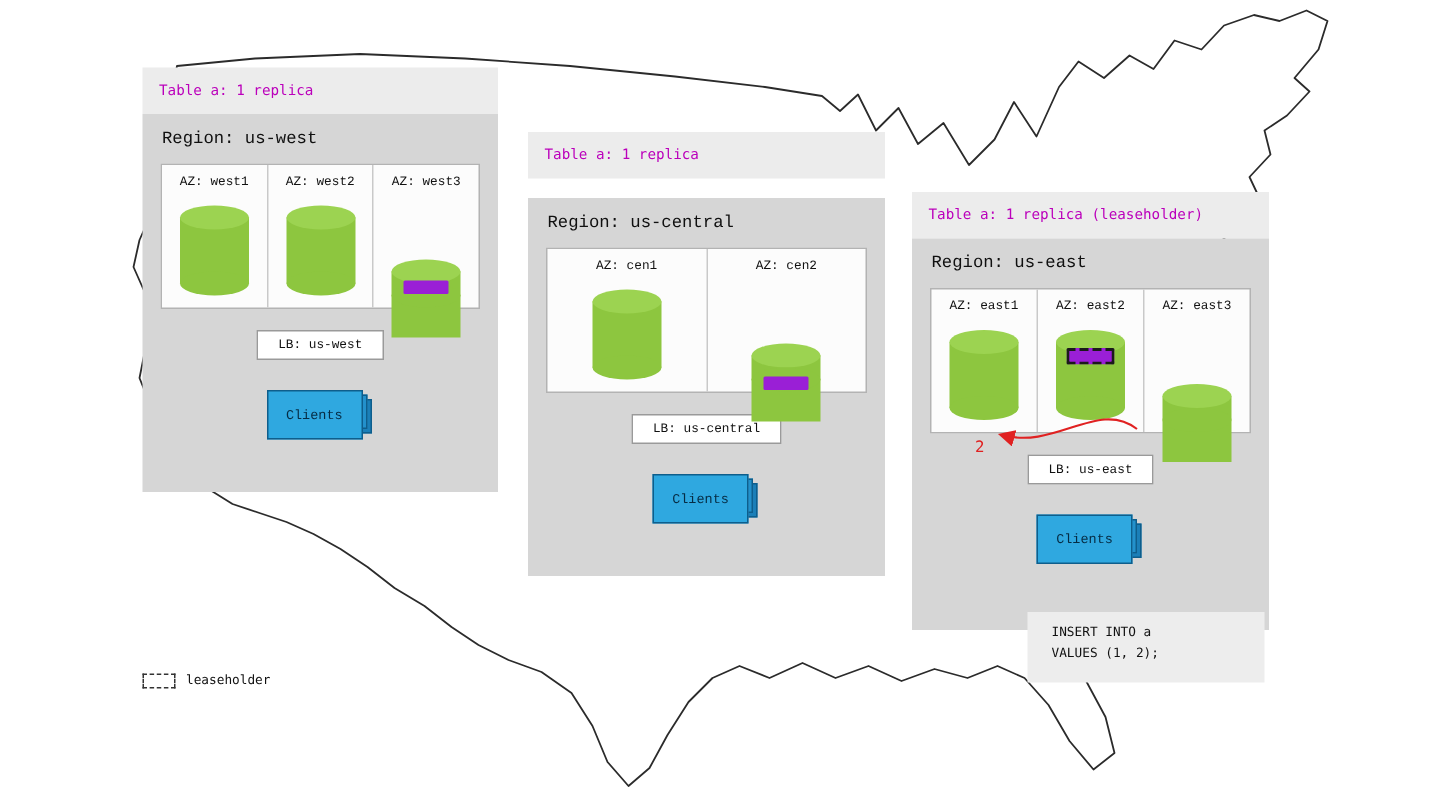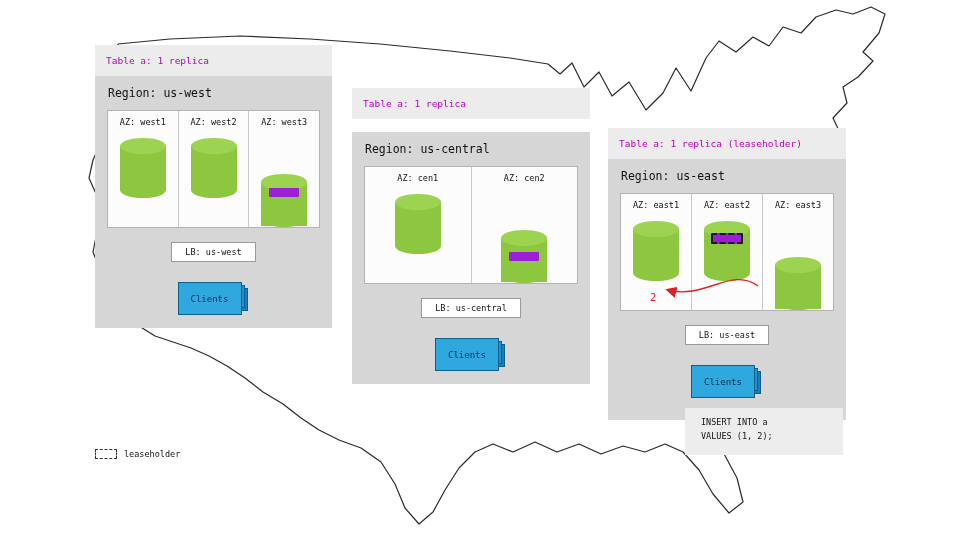--- a/index.html
+++ b/index.html
@@ -15,30 +15,30 @@
   .panel{position:absolute;z-index:2;border-radius:22px;}
   .panel-west{left:95px;top:45px;width:237px;}
   .panel-central{left:352px;top:88px;width:238px;}
   .panel-east{left:608px;top:128px;width:238px;}
 
   .panel-header{
     background:#ececec;color:#bb00bb;font-size:9.5px;
     padding:10px 11px;letter-spacing:0;
   }
   .panel-body{
-    background:#d6d6d6;padding:0 12px;box-sizing:border-box;overflow:hidden;
+    background:#d6d6d6;padding:0 12px;box-sizing:border-box;overflow:hidden;font-family:Liberation Mono, monospace;
   }
   .panel-west  .panel-body{height:252px;}
   .panel-central .panel-body{height:252px;margin-top:13px;}
   .panel-east  .panel-body{height:261px;}
 
   .region-title{font-size:11.5px;color:#101010;margin:10px 0 10px 1px;}
 
   .az-box{
-    background:#fcfcfc;border:1px solid #b3b3b3;display:flex;height:118px;
+    background:#fcfcfc;border:1px solid #b3b3b3;display:flex;height:97px;
     box-sizing:border-box;
   }
   .az-col{
     flex:1;display:flex;flex-direction:column;align-items:center;
     border-right:1px solid #c9c9c9;padding-top:6px;
   }
   .az-col:last-child{border-right:none;gap:36px;}
   .az-label{font-size:8.5px;margin-bottom:11px;white-space:nowrap;}
 
   .cylinder{position:relative;width:46px;height:60px;}

